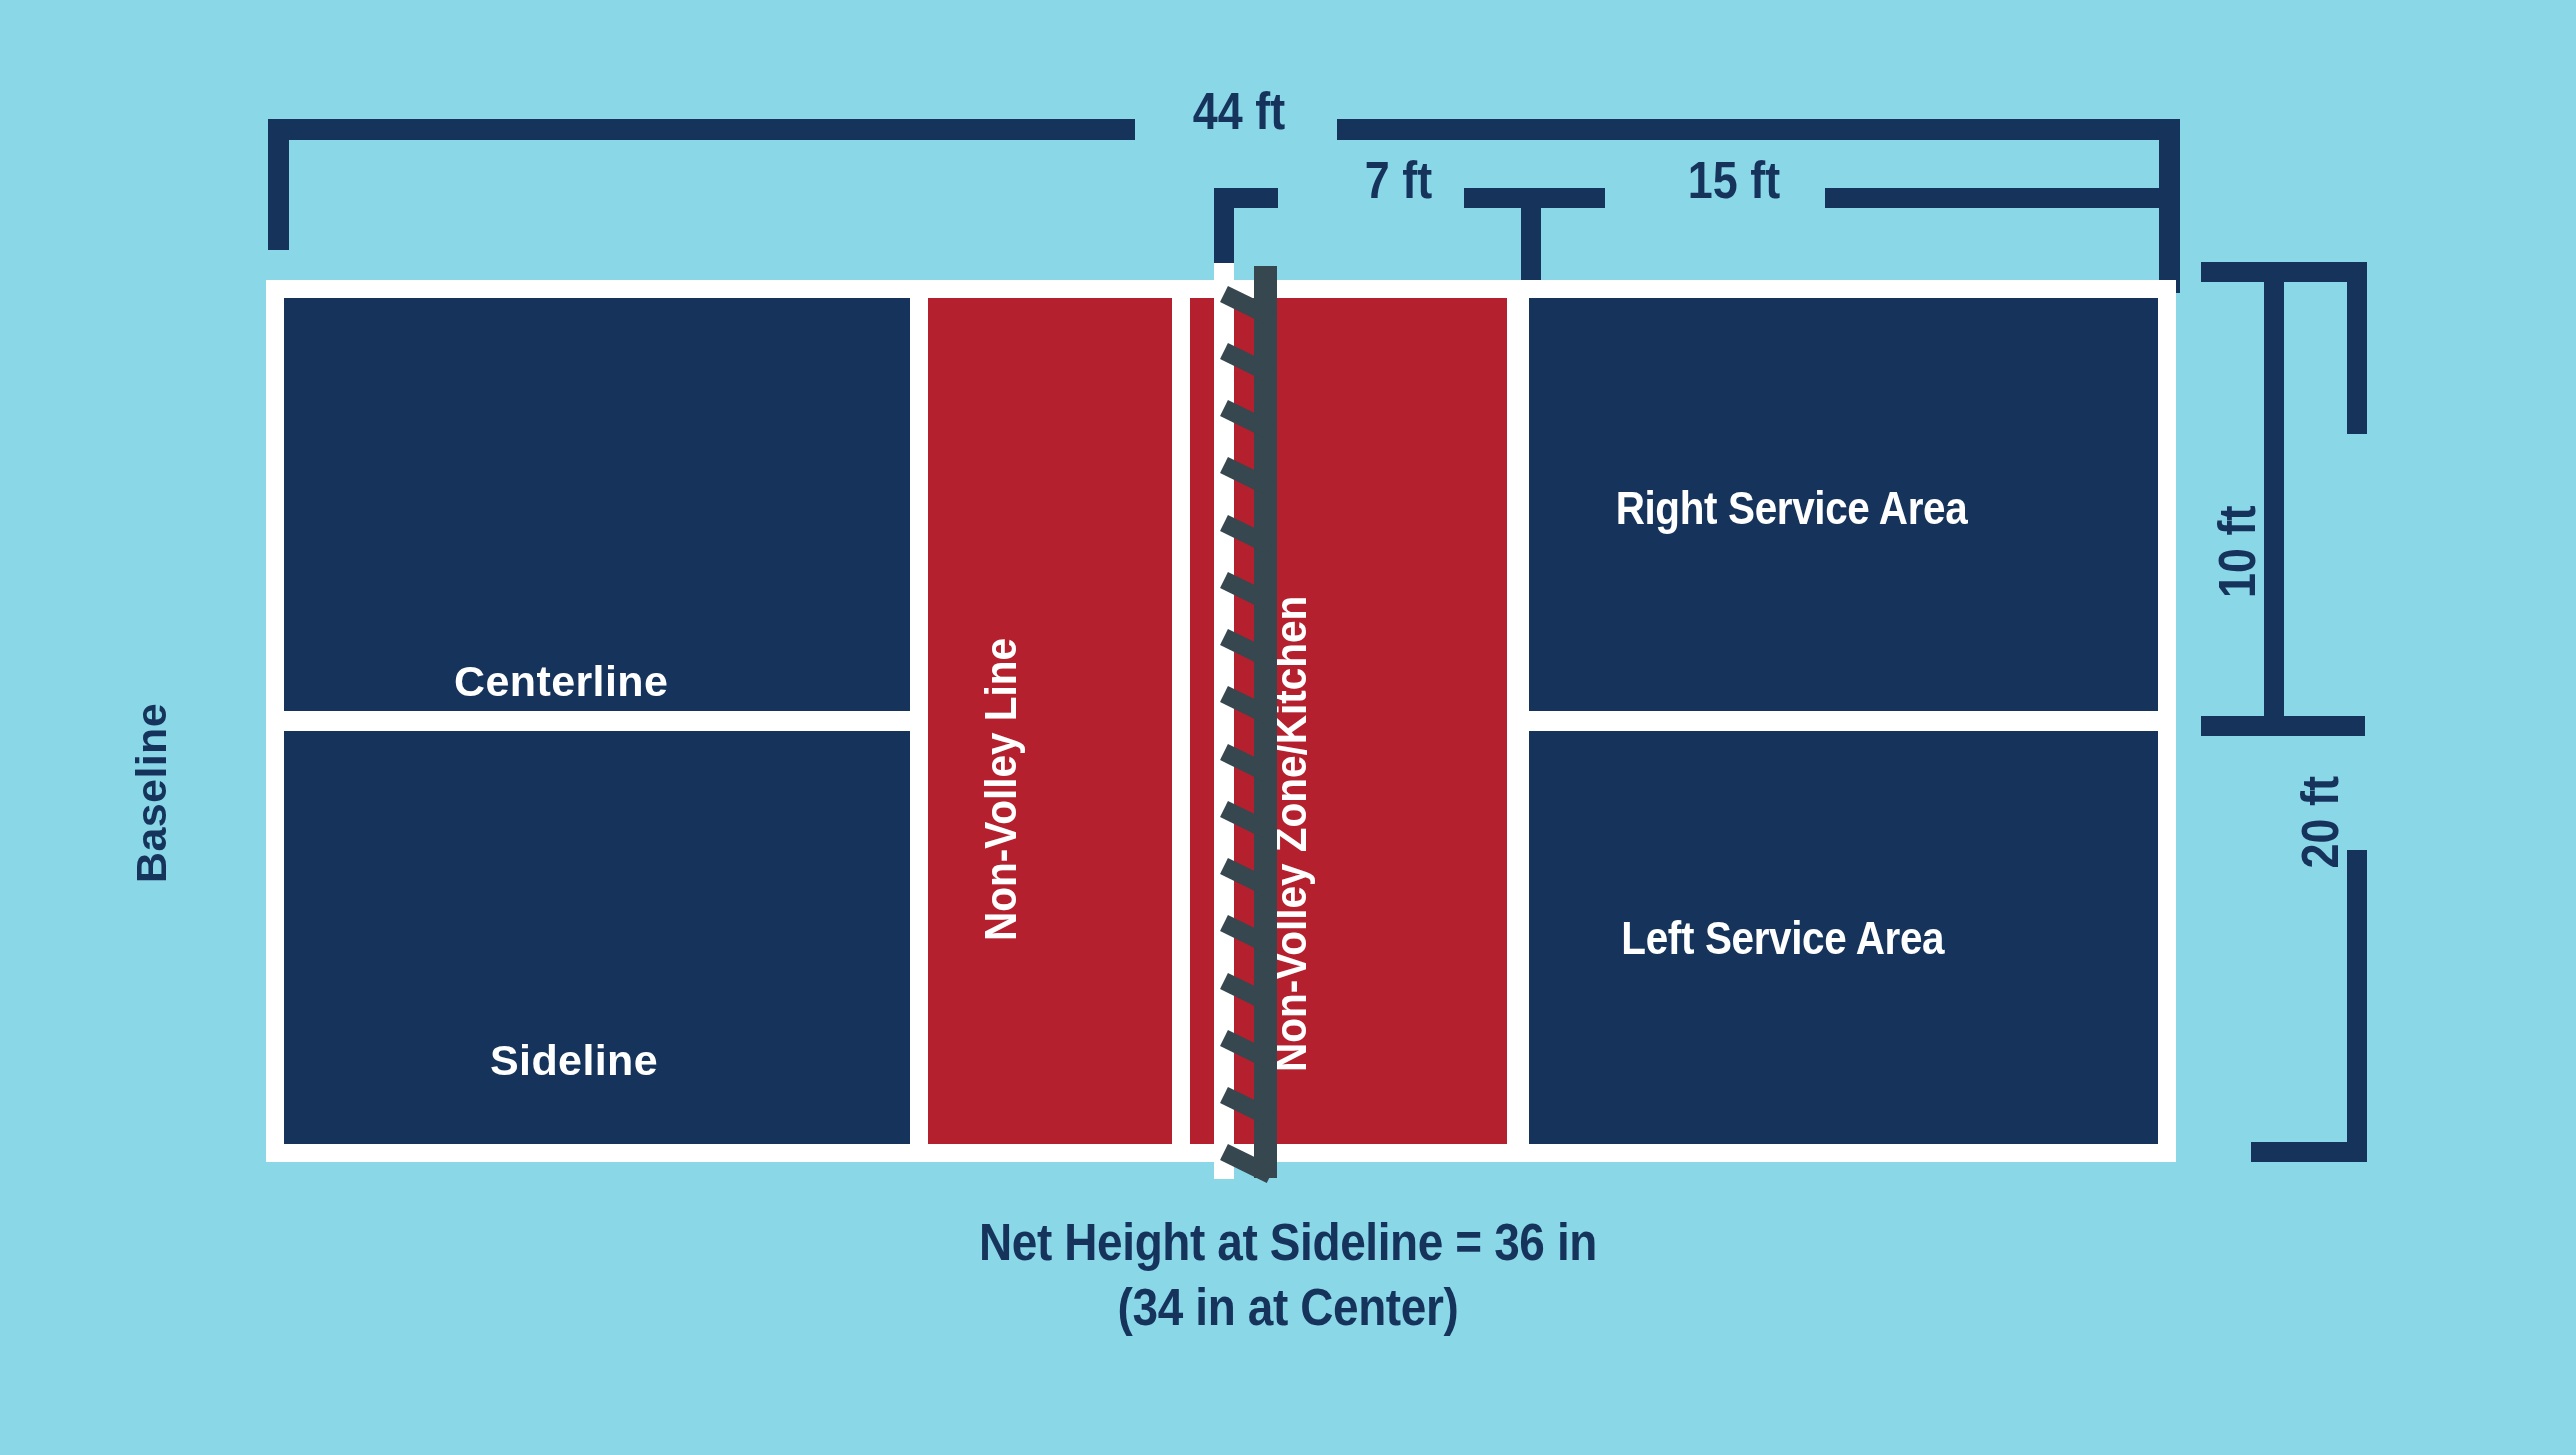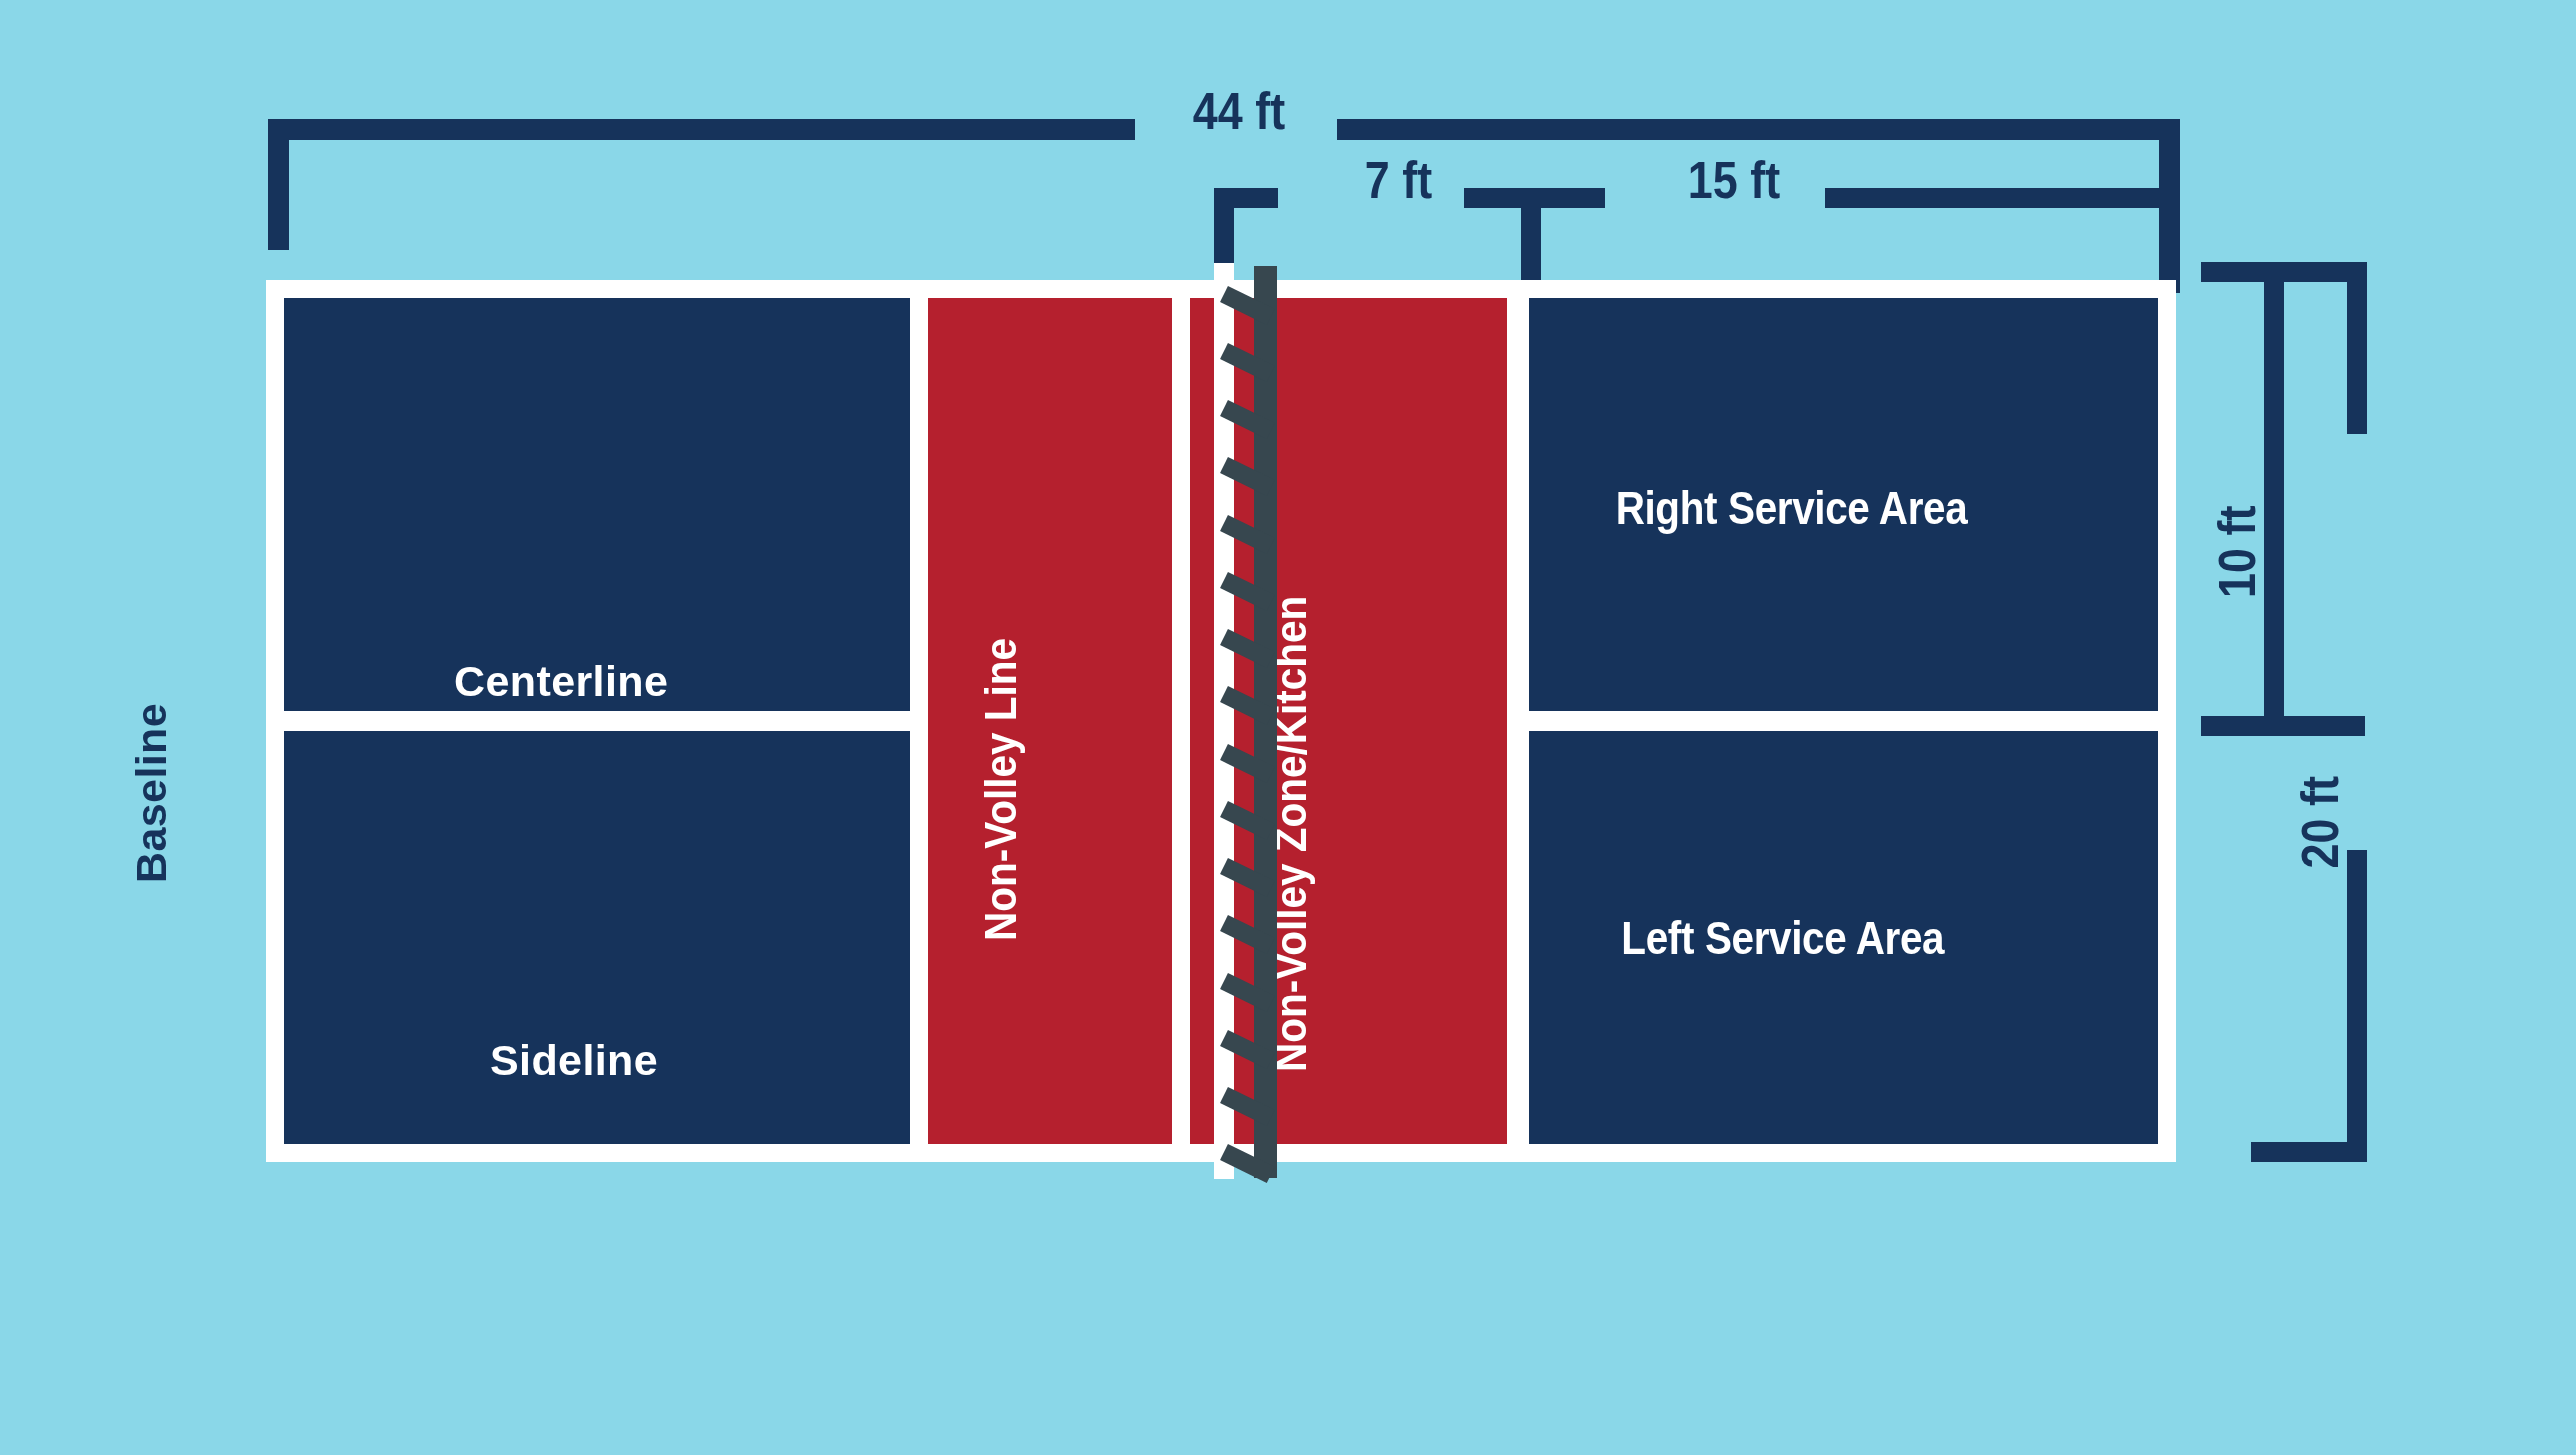--- a/index.html
+++ b/index.html
@@ -193,15 +193,19 @@
   <div class="net-rung" style="left:1224px;top:685px;width:52px;height:18px;transform:rotate(26deg);"></div>
   <div class="net-rung" style="left:1224px;top:743px;width:52px;height:18px;transform:rotate(26deg);"></div>
   <div class="net-rung" style="left:1224px;top:800px;width:52px;height:18px;transform:rotate(26deg);"></div>
   <div class="net-rung" style="left:1224px;top:857px;width:52px;height:18px;transform:rotate(26deg);"></div>
   <div class="net-rung" style="left:1224px;top:914px;width:52px;height:18px;transform:rotate(26deg);"></div>
   <div class="net-rung" style="left:1224px;top:972px;width:52px;height:18px;transform:rotate(26deg);"></div>
   <div class="net-rung" style="left:1224px;top:1029px;width:52px;height:18px;transform:rotate(26deg);"></div>
   <div class="net-rung" style="left:1224px;top:1086px;width:52px;height:18px;transform:rotate(26deg);"></div>
   <div class="net-rung" style="left:1224px;top:1143px;width:52px;height:18px;transform:rotate(26deg);"></div>
 
+  <div class="caption" style="top:1210px;">
+    <span>Net Height at Sideline = 36 in</span>
+    <span>(34 in at Center)</span>
+  </div>
 
 </div>
 
 
 </body></html>

